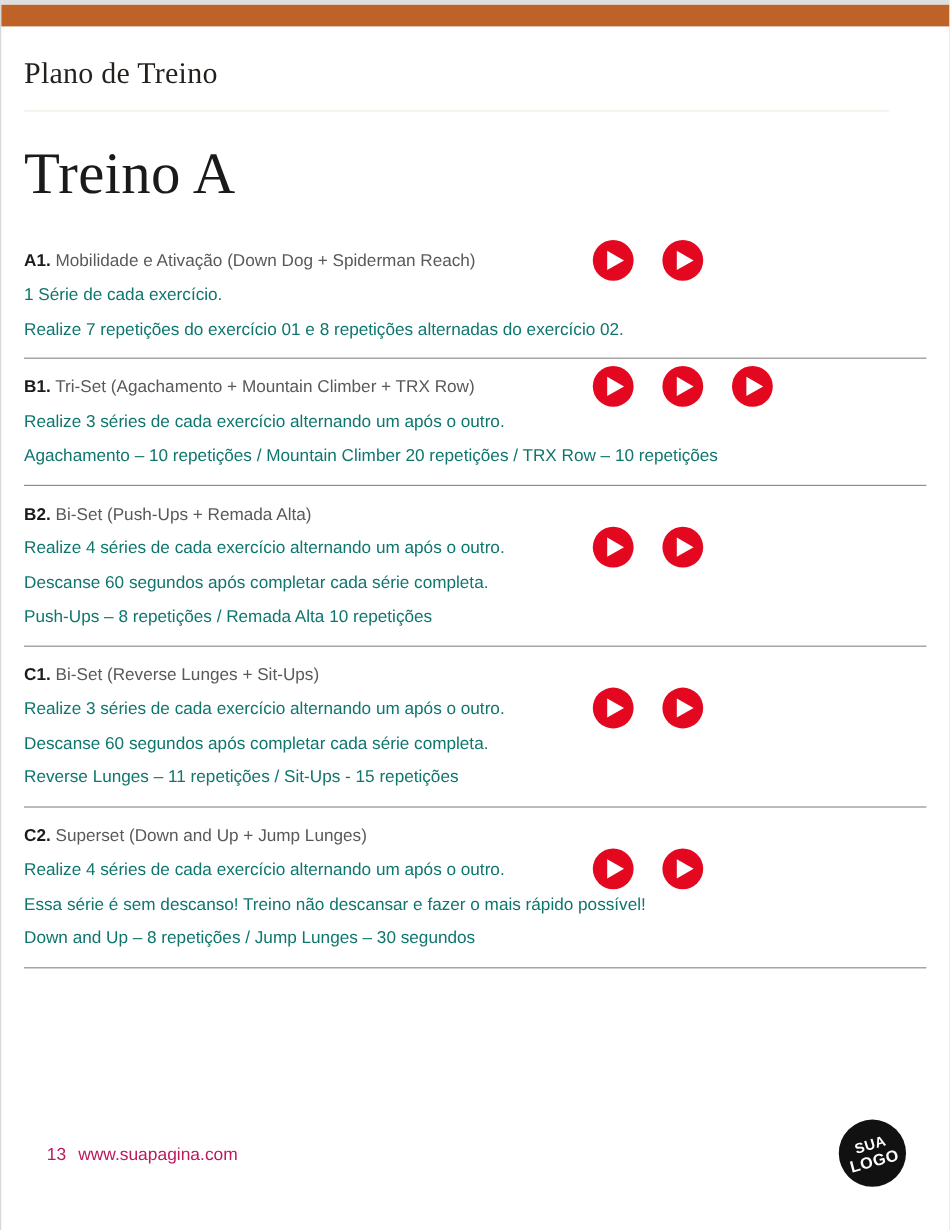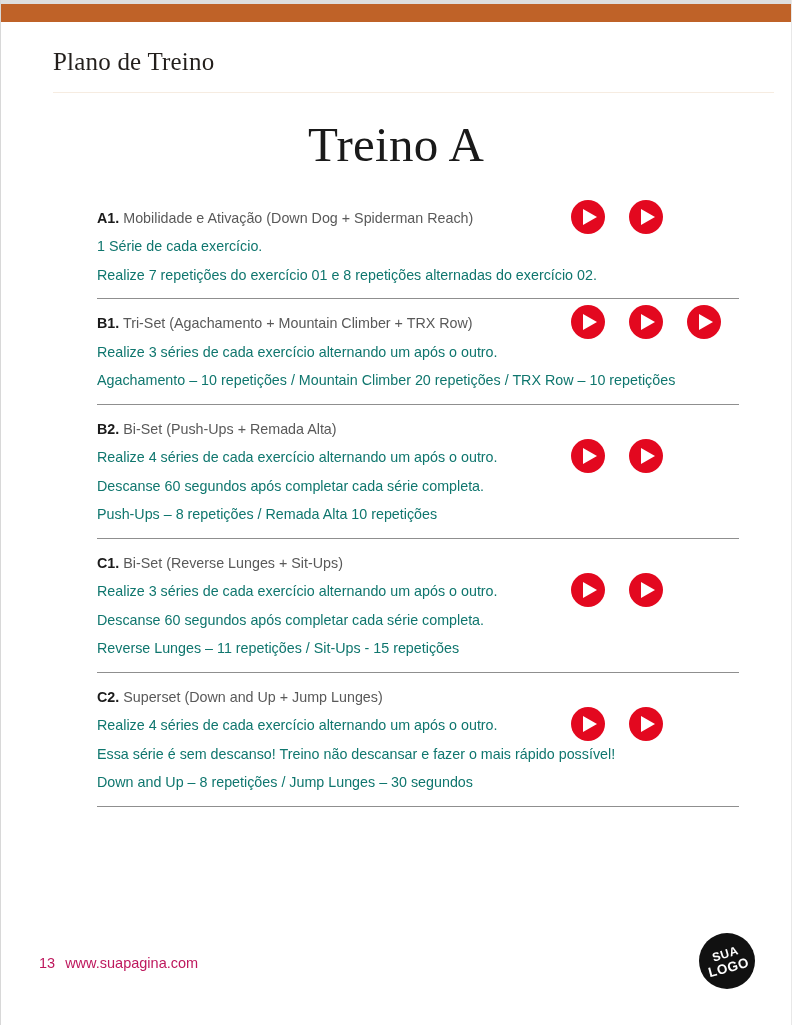--- a/index.html
+++ b/index.html
@@ -43,21 +43,21 @@
     height: 4px;
     background: #dedede;
   }
 
   .content {
     position: absolute;
     top: 22px;
     left: 0;
     right: 0;
     bottom: 0;
-    padding: 0 52px;
+    padding: 0 19px;
     box-sizing: border-box;
   }
 
   
   .eyebrow {
     font-family: "Liberation Serif", serif;
     font-size: 25px;
     color: #231f1c;
     letter-spacing: 0.2px;
     padding-top: 26px;
@@ -71,27 +71,25 @@
   }
 
   
   .page-title {
     font-family: "Liberation Serif", serif;
     font-size: 49px;
     color: #1a1a1a;
     line-height: 1.05;
     margin-top: 26px;
     letter-spacing: 0.3px;
-    text-align: center;
   }
 
   
   .blocks {
     margin-top: 24px;
-    margin-left: 44px;
   }
   .block {
     position: relative;
     padding-bottom: 9px;
     border-bottom: 1.6px solid #8f8f8f;
     margin-bottom: 0;
   }
   .block + .block {
     margin-top: 0;
   }

